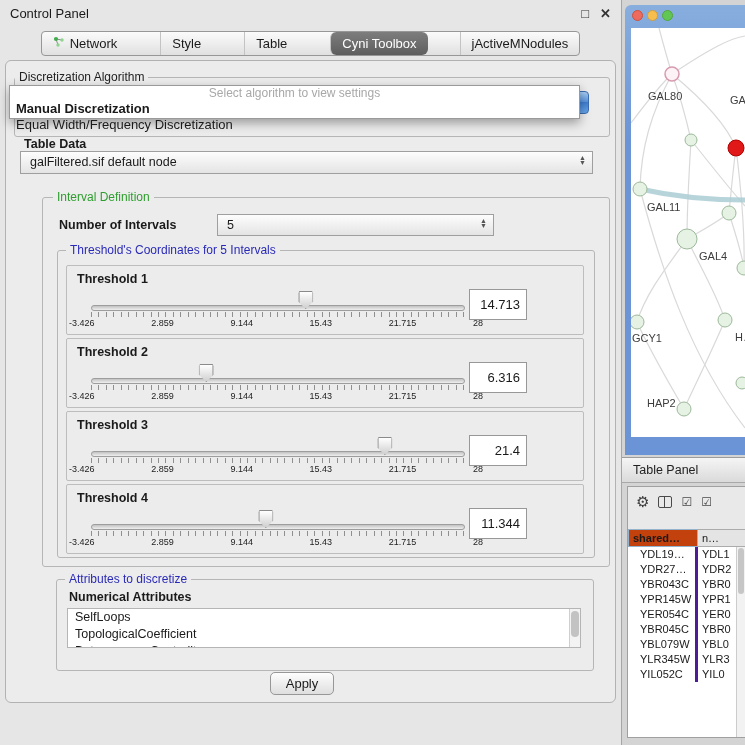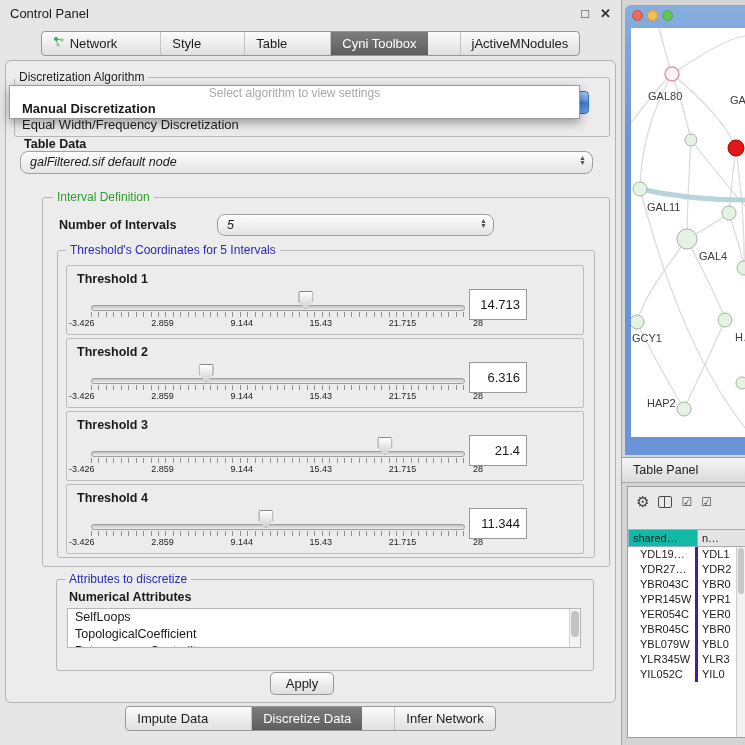--- a/index.html
+++ b/index.html
@@ -15,21 +15,21 @@
   .winbtn{font-size:13px;color:#333;margin-left:11px;cursor:default;}
   .winbtn.close{font-weight:bold;}
 
   #top-tabbar{position:absolute;left:0;top:31px;width:100%;text-align:center;}
   #bottom-tabbar{position:absolute;left:0;top:706px;width:100%;text-align:center;}
   .tabgroup{display:inline-flex;border:1px solid #979797;border-radius:4px;
       overflow:hidden;background:linear-gradient(#fbfbfb,#e0e0e0);gap:32px;}
   .tab{padding:4px 11px;font-size:13px;border-left:1px solid #c3c3c3;
       display:flex;align-items:center;gap:5px;white-space:nowrap;}
   .tab:first-child{border-left:none;}
-  .tab.sel{background:linear-gradient(#7d7d7d,#5e5e5e);color:#fff;}
+  .tab.sel{background:linear-gradient(#7d7d7d,#5e5e5e);color:#fff;border-radius:6px;}
 
   #main-panel{position:absolute;left:5px;top:60px;width:611px;height:643px;
       background:#ececec;border:1px solid #b2b2b2;border-radius:6px;box-sizing:border-box;}
 
   .group{position:absolute;border:1px solid #b6b6b6;border-radius:3px;}
   .legend{position:absolute;top:-8px;background:#ececec;padding:0 4px;
       font-size:12px;white-space:nowrap;}
   .legend.green{color:#2e9e2e;}
   .legend.blue{color:#2a2ab8;}
   .legend.gray{color:#222;}
@@ -39,27 +39,27 @@
   #combo-btn-blue{position:absolute;left:552px;top:30px;width:31px;height:23px;
       border:1px solid #3b6cae;border-radius:4px;z-index:4;box-sizing:border-box;
       background:linear-gradient(#a5cdf4 0%,#5d97de 45%,#3f7ed0 50%,#66a5ea 100%);
       display:flex;flex-direction:column;align-items:center;justify-content:center;color:#fff;}
   #combo-btn-blue span{font-size:7px;line-height:6px;}
 
   #algo-popup{position:absolute;left:3px;top:24px;width:571px;height:34px;z-index:30;
       background:#fff;border:1px solid #9a9a9a;box-shadow:0 4px 10px rgba(0,0,0,.35);
       box-sizing:border-box;}
   #algo-popup .ph{text-align:center;color:#a8a8a8;font-size:12px;line-height:15px;}
-  #algo-popup .opt{font-size:13px;line-height:16px;padding-left:12px;}
+  #algo-popup .opt{font-size:13px;line-height:16px;padding-left:6px;}
   #algo-popup .opt.b{font-weight:bold;}
 
   .boldlabel{position:absolute;font-size:12.5px;font-weight:bold;}
 
   .combo{position:absolute;background:linear-gradient(#fdfdfd,#e4e4e4);
-      border:1px solid #9f9f9f;border-radius:8px;box-sizing:border-box;font-style:italic;}
+      border:1px solid #9f9f9f;border-radius:0;box-sizing:border-box;}
   .combo .txt{padding-left:9px;font-size:12.5px;line-height:21px;white-space:nowrap;
       overflow:hidden;}
   .combo .spin{position:absolute;right:6px;top:3px;display:flex;flex-direction:column;
       align-items:center;color:#555;}
   .combo .spin span{font-size:7px;line-height:5px;}
 
   #tabledata-label{left:18px;top:76px;}
   #tabledata-combo{left:14px;top:90px;width:573px;height:23px;}
 
   #interval-group{left:36px;top:136px;width:566px;height:368px;}
@@ -123,22 +123,22 @@
   #table-window{position:absolute;left:627px;top:486px;width:118px;height:252px;
       background:#e9e9e9;border:1px solid #a0a0a0;border-right:none;box-sizing:border-box;
       overflow:hidden;}
   #tw-toolbar{height:30px;display:flex;align-items:center;gap:9px;padding-left:8px;}
   #gear{font-size:15px;color:#3c3c3c;}
   #colicon{width:14px;height:12px;border:1px solid #4a4a4a;border-radius:2px;position:relative;box-sizing:border-box;}
   #colicon:before{content:"";position:absolute;left:5px;top:0;width:1px;height:100%;background:#4a4a4a;}
   .checkicon{font-size:12px;color:#4a4a4a;}
   #tw-spacer{height:12px;}
   #tw-header{display:flex;height:18px;font-size:11px;}
-  #tw-header .hc0{width:70px;background:#14b8a6;border:1px solid #93b3cc;box-sizing:border-box;
-      line-height:16px;padding-left:4px;overflow:hidden;white-space:nowrap;}
+  #tw-header .hc0{width:70px;background:#c2410c;border:1px solid #93b3cc;box-sizing:border-box;
+      line-height:16px;padding-left:4px;overflow:hidden;white-space:nowrap;font-weight:bold;}
   #tw-header .hc1{flex:1;background:#e4e4e4;border-top:1px solid #ababab;border-bottom:1px solid #ababab;
       line-height:16px;padding-left:4px;overflow:hidden;white-space:nowrap;}
   #tw-body{position:relative;background:#fff;height:192px;}
   .trow{display:flex;height:15px;line-height:15px;font-size:11px;}
   .tcell{overflow:hidden;white-space:nowrap;}
   .tcell.c0{width:70px;padding-left:12px;border-right:3px solid #4c1d95;box-sizing:border-box;}
   .tcell.c1{flex:1;padding-left:4px;}
   #tw-scroll{position:absolute;right:0;top:60px;bottom:0;width:9px;background:#f2f2f2;
       border-left:1px solid #ccc;box-sizing:border-box;}
   #tw-thumb{position:absolute;left:1px;right:1px;top:1px;height:46px;background:#c6c6c6;border-radius:4px;}
@@ -310,33 +310,20 @@
         </div>
       <div class="attr-item">SelfLoops</div>
           <div class="attr-item">TopologicalCoefficient</div>
           <div class="attr-item">BetweennessCentrality</div>
         </div>
     </div>
 
     <div id="apply-btn">Apply</div>
   </div>
 
-  <div id="bottom-tabbar">
-    <div class="tabgroup">
-      <div class="tab">
-        <span>Impute Data</span>
-      </div>
-      <div class="tab sel">
-        <span>Discretize Data</span>
-      </div>
-      <div class="tab">
-        <span>Infer Network</span>
-      </div>
-    </div>
-  </div>
 </div>
 
 <div id="right-bg"></div>
 
 <div id="net-window">
   <div id="traffic">
     <div class="tl red"></div>
     <div class="tl yellow"></div>
     <div class="tl green"></div>
   </div>

